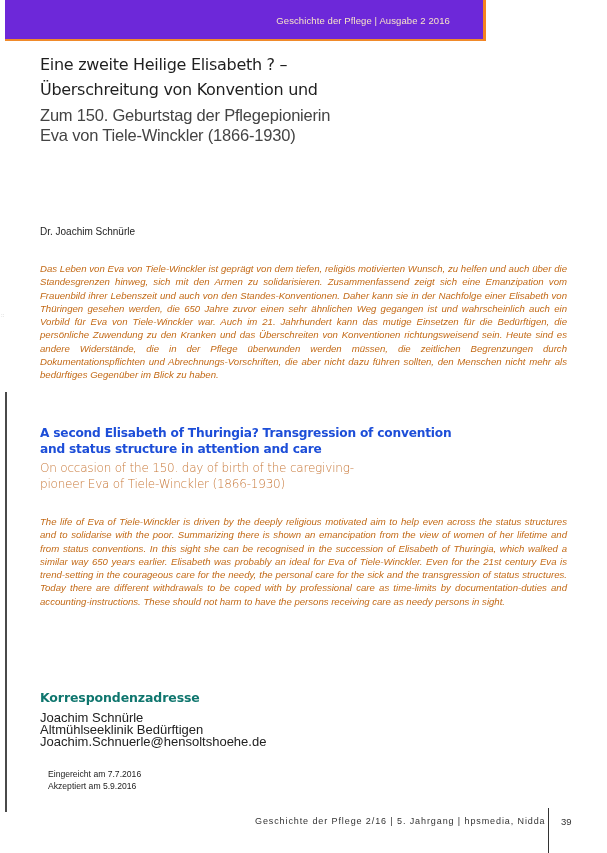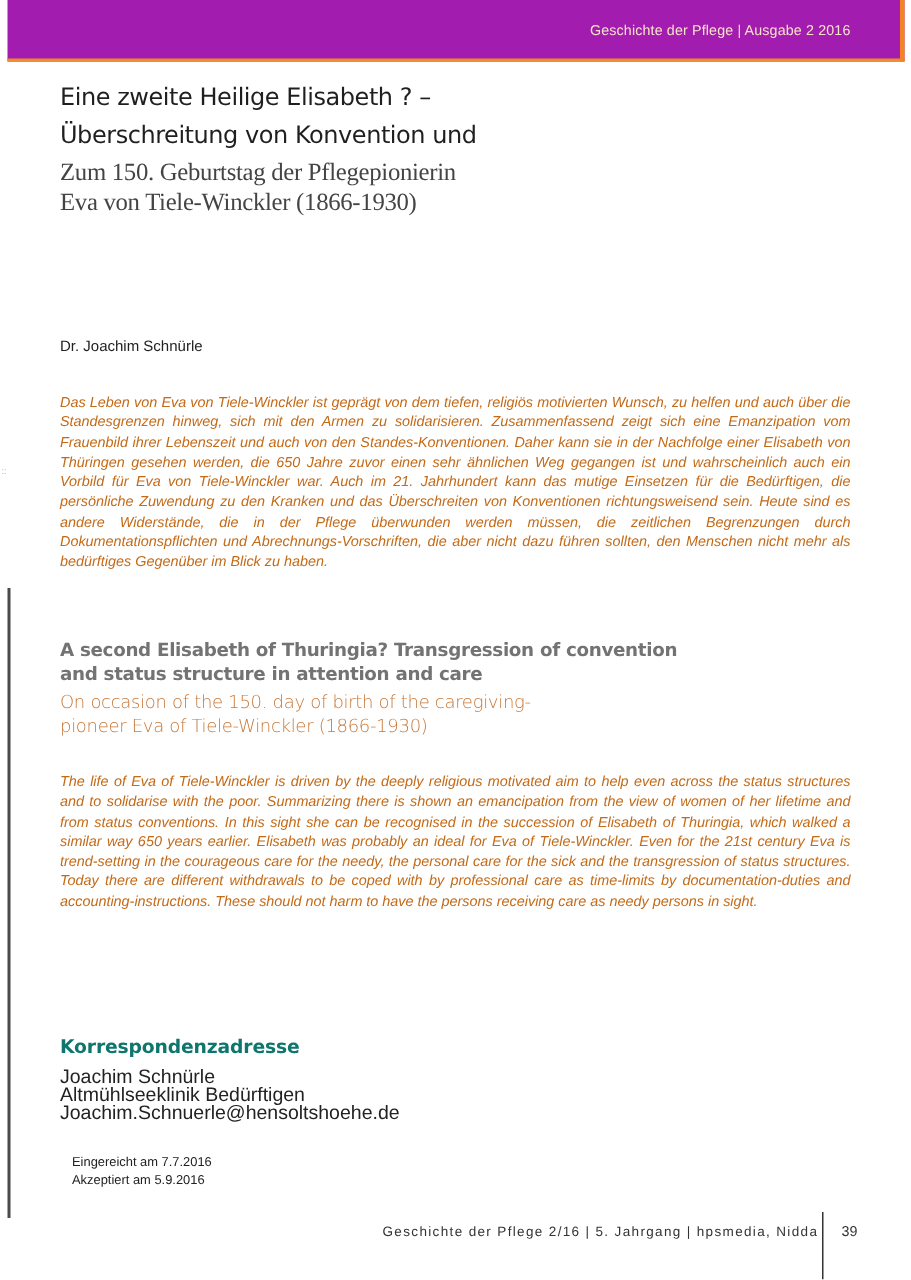--- a/index.html
+++ b/index.html
@@ -12,23 +12,23 @@
       height: 853px;
       position: relative;
       overflow: hidden;
       font-family: "Liberation Sans", "DejaVu Sans", sans-serif;
       color: #2a2a2a;
     }
     .header-bar {
       position: absolute;
       left: 5px;
       top: 0;
-      width: 598px;
+      width: 481px;
       height: 41px;
-      background: #a21caf;
+      background: #6d28d9;
       border-bottom: 2px solid #f08a2a;
       box-sizing: border-box;
     }
     .header-bar .running-head {
       position: absolute;
       right: 36px;
       top: 15px;
       font-size: 9.5px;
       color: #f6e3c8;
       letter-spacing: 0.1px;
@@ -55,21 +55,21 @@
       color: #1f1f1f;
       font-family: "DejaVu Sans", sans-serif;
       letter-spacing: -0.3px;
     }
     .subtitle {
       margin: 3px 0 0 0;
       font-size: 16.5px;
       line-height: 20px;
       font-weight: 300;
       color: #444444;
-      font-family: Liberation Serif, serif;
+      font-family: Liberation Sans, sans-serif;
       letter-spacing: -0.2px;
     }
     .author {
       position: absolute;
       left: 40px;
       top: 226px;
       font-size: 10px;
       color: #222;
     }
     .abstract {
@@ -88,21 +88,21 @@
     .abstract-en { top: 515px; }
     .en-heading {
       position: absolute;
       left: 40px;
       top: 426px;
       width: 420px;
       margin: 0;
       font-size: 12.2px;
       line-height: 15.5px;
       font-weight: 700;
-      color: #737373;
+      color: #1d4ed8;
       font-family: "DejaVu Sans", sans-serif;
       letter-spacing: -0.2px;
     }
     .en-subheading {
       position: absolute;
       left: 40px;
       top: 461px;
       width: 420px;
       margin: 0;
       font-size: 12px;

